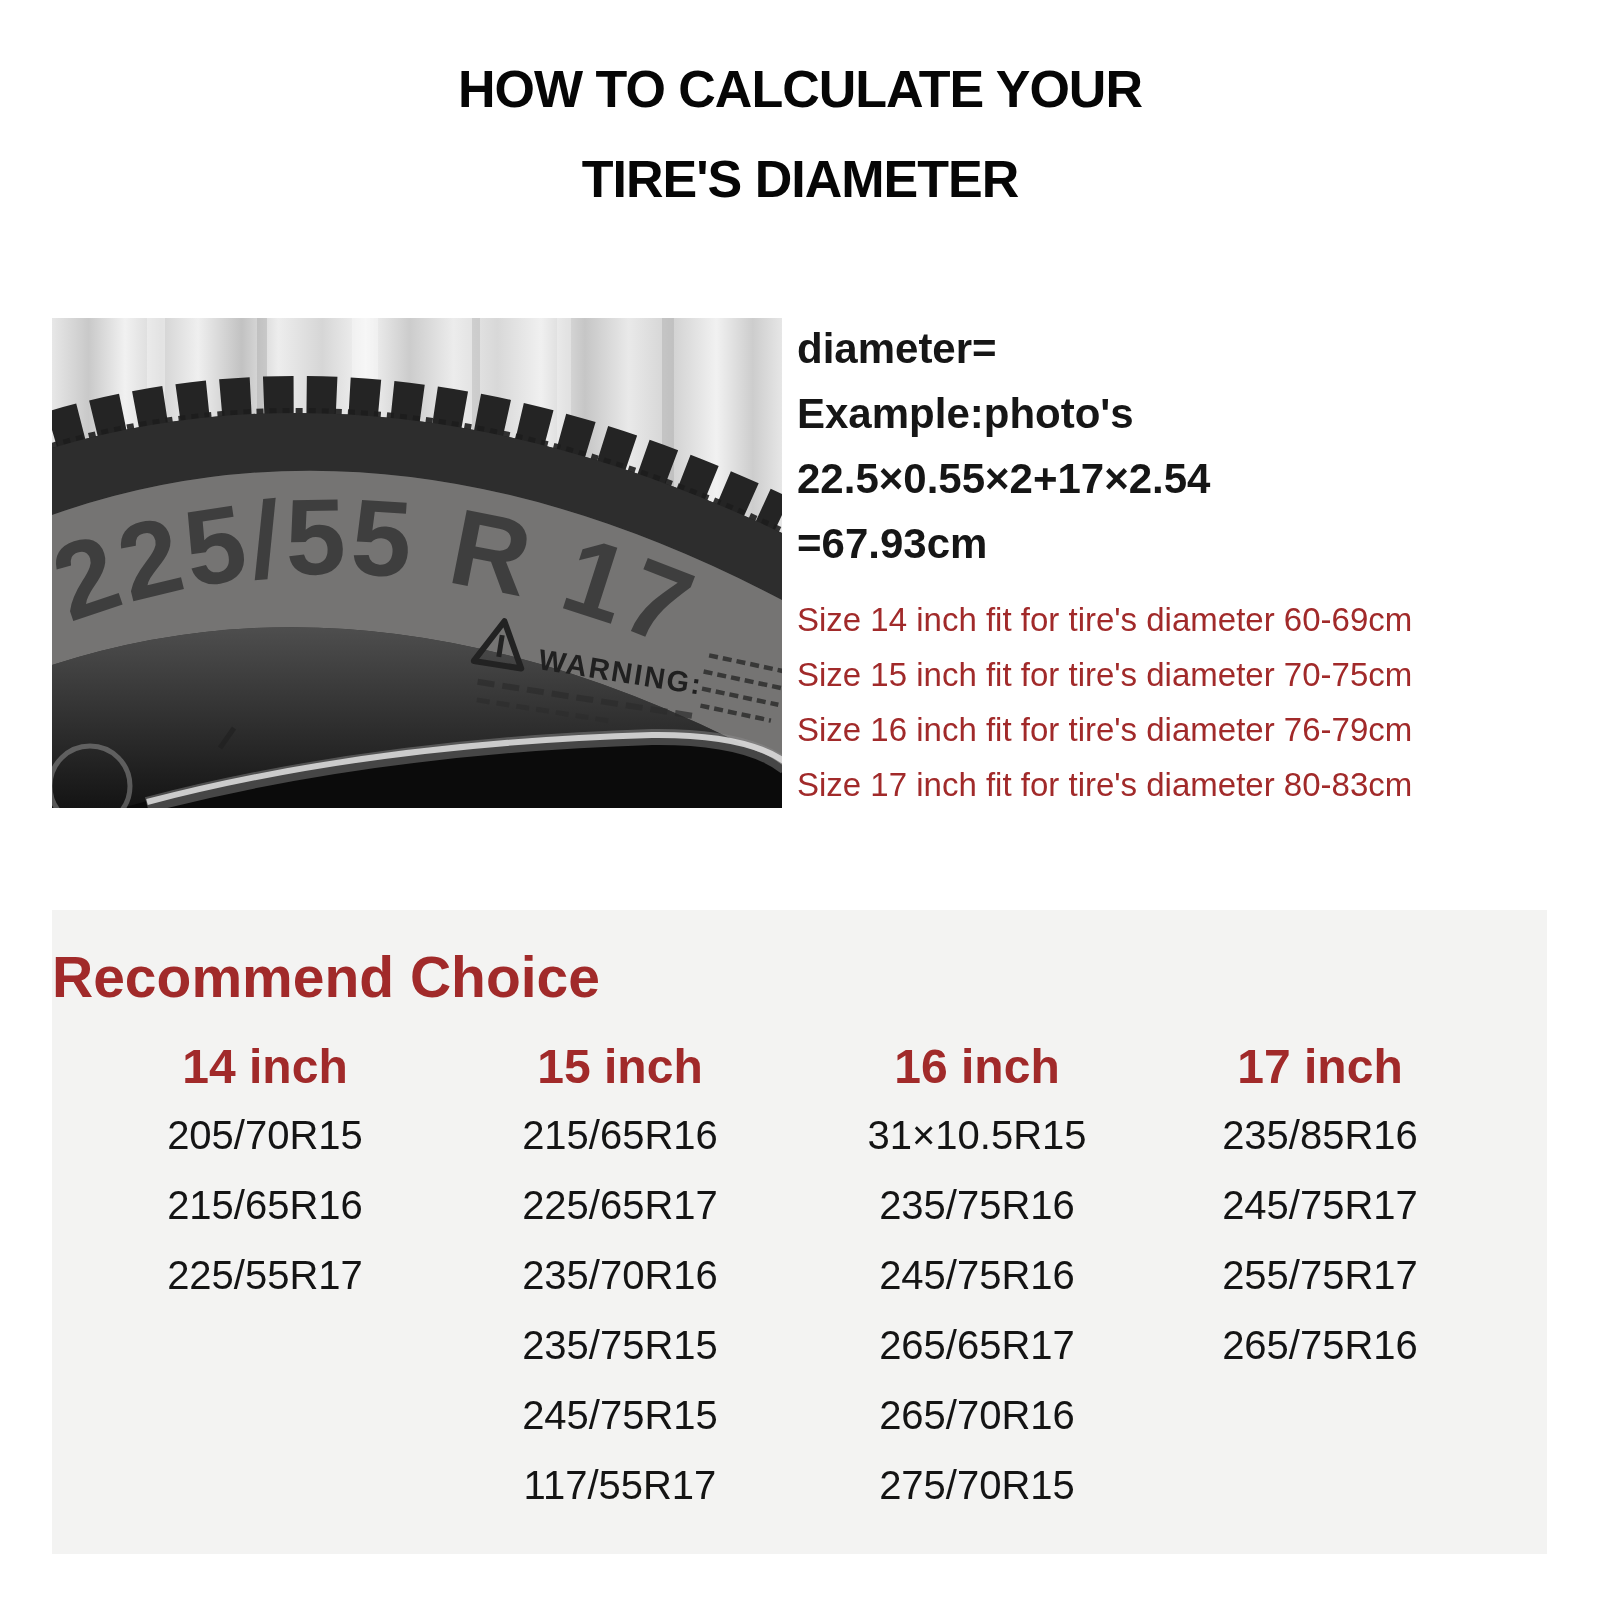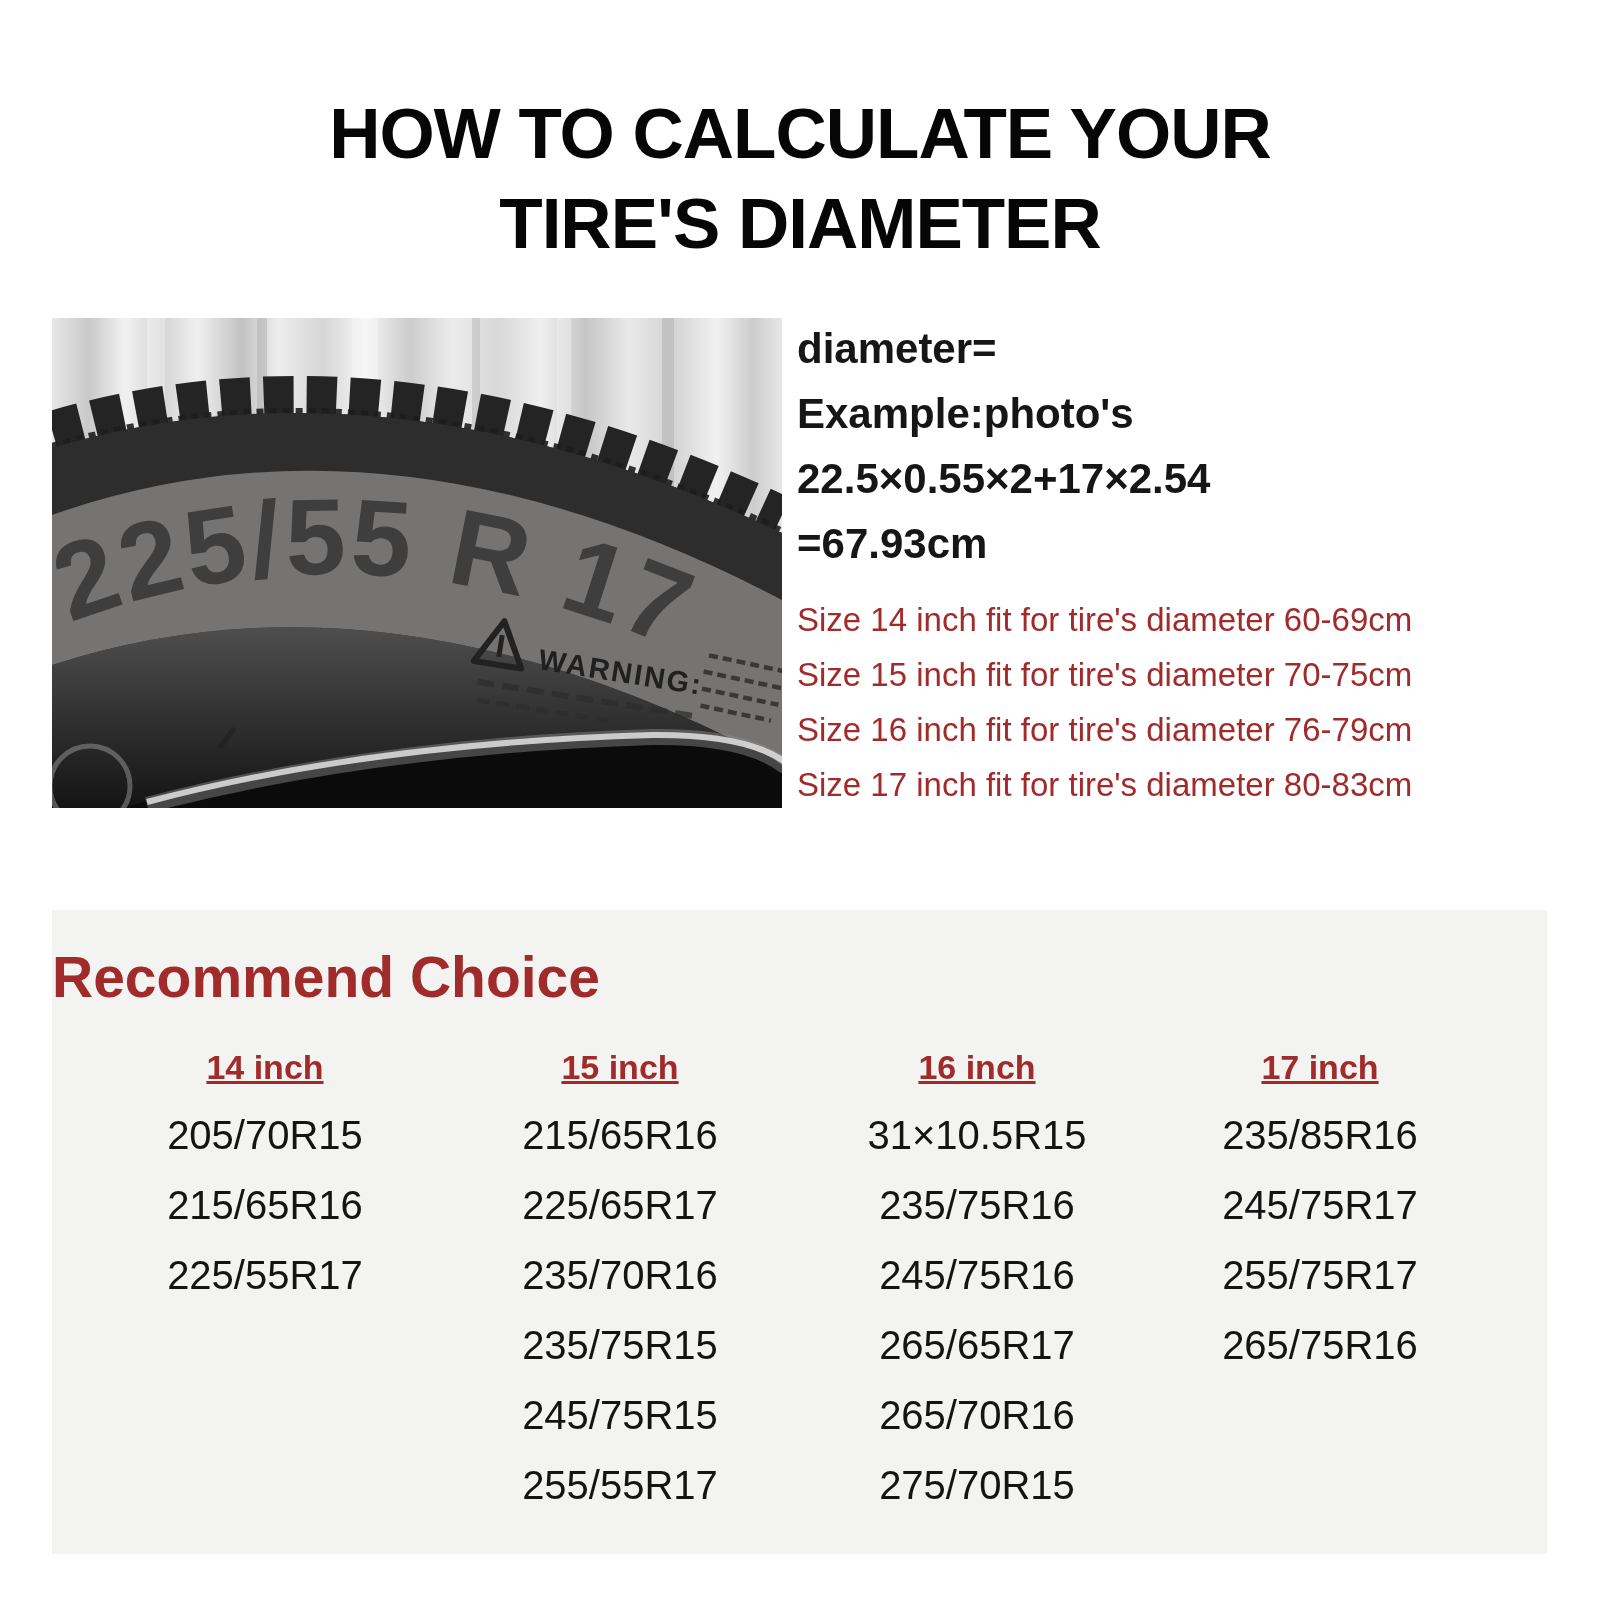--- a/index.html
+++ b/index.html
@@ -8,22 +8,22 @@
     --ink:#141414;
   }
   html,body{margin:0;padding:0;background:#ffffff;}
   .page{
     position:relative;width:1600px;height:1600px;background:#ffffff;overflow:hidden;
     font-family:"Liberation Sans",sans-serif;
   }
   
   .title{
     position:absolute;top:44px;left:0;width:100%;
-    text-align:center;font-weight:bold;font-size:71px;line-height:90px;
-    letter-spacing:-1px;color:#060606;margin-top:45px;
+    text-align:center;font-weight:bold;font-size:52px;line-height:90px;
+    letter-spacing:-1px;color:#060606;
   }
   
   .photo{
     position:absolute;left:52px;top:318px;width:730px;height:490px;overflow:hidden;
   }
   .photo svg{display:block;}
   
   .example{
     position:absolute;left:797px;top:316px;width:760px;
     font-size:42px;font-weight:bold;line-height:65px;color:#161616;
@@ -38,21 +38,21 @@
   .panel{
     position:absolute;left:52px;top:910px;width:1495px;height:644px;
     background:var(--panel);
   }
   .panel-title{
     position:absolute;top:34px;left:0;width:100%;text-align:left;
     font-size:57px;font-weight:bold;color:var(--red);letter-spacing:0px;
   }
   .cols{position:absolute;top:124px;left:0;width:100%;height:500px;}
   .col{position:absolute;top:0;text-align:center;}
-  .col .hdr{height:66px;line-height:66px;font-size:34px;font-weight:bold;color:var(--red);text-decoration:underline;}
+  .col .hdr{height:66px;line-height:66px;font-size:48px;font-weight:bold;color:var(--red);}
   .col .cell{height:70px;line-height:70px;font-size:40px;font-weight:normal;color:var(--ink);}
   .c1{left:30px;width:366px;}
   .c2{left:385px;width:366px;}
   .c3{left:742px;width:366px;}
   .c4{left:1085px;width:366px;}
 </style>
 </head>
 <body>
 
 <div class="page">
@@ -165,21 +165,21 @@
         <div class="cell">225/55R17</div>
       </div>
 
       <div class="col c2">
         <div class="hdr">15 inch</div>
         <div class="cell">215/65R16</div>
         <div class="cell">225/65R17</div>
         <div class="cell">235/70R16</div>
         <div class="cell">235/75R15</div>
         <div class="cell">245/75R15</div>
-        <div class="cell">255/55R17</div>
+        <div class="cell">117/55R17</div>
       </div>
 
       <div class="col c3">
         <div class="hdr">16 inch</div>
         <div class="cell">31×10.5R15</div>
         <div class="cell">235/75R16</div>
         <div class="cell">245/75R16</div>
         <div class="cell">265/65R17</div>
         <div class="cell">265/70R16</div>
         <div class="cell">275/70R15</div>

